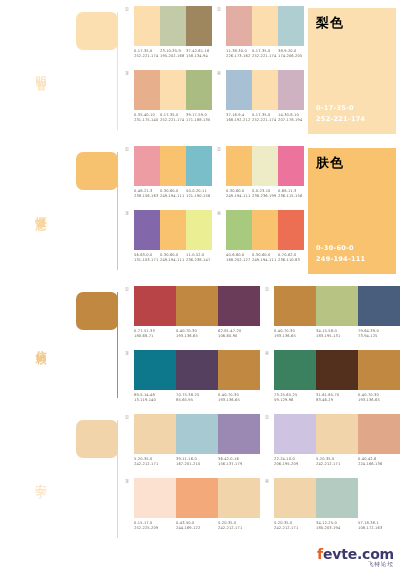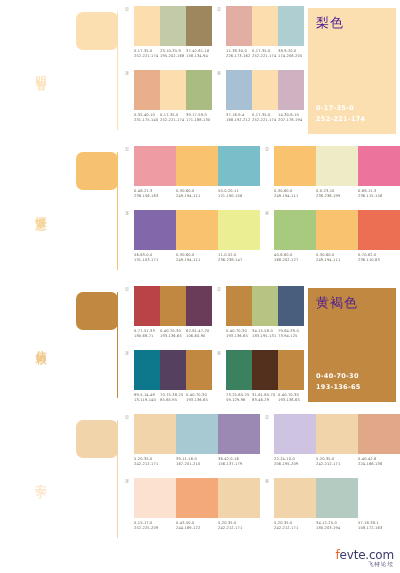--- a/index.html
+++ b/index.html
@@ -73,30 +73,30 @@
   
   .key-col{
     width:96px;flex:0 0 96px;position:relative;
   }
   .key-panel{
     position:absolute;left:4px;right:4px;top:8px;bottom:6px;
     display:flex;flex-direction:column;justify-content:space-between;
     padding:8px 8px 10px 8px;box-sizing:border-box;
   }
   .key-name{
-    font-size:13px;font-weight:normal;color:#4c1d95;letter-spacing:1px;
+    font-size:13px;font-weight:bold;color:#000000;letter-spacing:1px;
     line-height:1;
   }
   .key-codes{font-size:6.5px;font-weight:bold;color:#ffffff;line-height:1.6;letter-spacing:0.3px;}
 
   
   .footer{
     position:absolute;right:6px;bottom:5px;text-align:right;
   }
-  .logo-main{font-size:12px;font-weight:normal;letter-spacing:-0.2px;}
+  .logo-main{font-size:14px;font-weight:bold;letter-spacing:-0.2px;}
   .logo-f{color:#e8601c;}
   .logo-rest{color:#3b3a6b;}
   .logo-sub{font-size:5.5px;color:#3b3a6b;letter-spacing:1px;margin-top:-1px;}
 </style>
 </head>
 <body>
 
 <div class="page">
   <div id="sections-root">
       <div class="band" style="height: 140px;">
@@ -338,20 +338,29 @@
                     <div class="code">
                       <span class="cmyk">0-70-62-0</span>
                       <span class="rgb">236-110-83</span>
                     </div>
                   </div>
                 </div>
               </div>
             </div>
           </div>
         </div>
+        <div class="key-col">
+          <div class="key-panel" style="background: rgb(249, 194, 111);">
+            <div class="key-name">肤色</div>
+            <div class="key-codes">
+              <div>0-30-60-0</div>
+              <div>249-194-111</div>
+            </div>
+          </div>
+        </div>
       </div>
       <div class="band" style="height: 128px;">
         <div class="mood-col">
           <div class="mood-label" style="color: rgb(240, 201, 143);">信赖</div>
         </div>
         <div class="chip-col">
           <div class="chip" style="background: rgb(193, 136, 65);"></div>
           <div class="chip-line" style="background: rgb(193, 136, 65);"></div>
         </div>
         <div class="grid-col">
@@ -454,29 +463,20 @@
                       <span class="cmyk">31-61-65-70</span>
                       <span class="rgb">83-46-29</span>
                     </div>
                     <div class="code">
                       <span class="cmyk">0-40-70-30</span>
                       <span class="rgb">193-136-65</span>
                     </div>
                   </div>
                 </div>
               </div>
-            </div>
-          </div>
-        </div>
-        <div class="key-col">
-          <div class="key-panel" style="background: rgb(193, 136, 65);">
-            <div class="key-name">黄褐色</div>
-            <div class="key-codes">
-              <div>0-40-70-30</div>
-              <div>193-136-65</div>
             </div>
           </div>
         </div>
       </div>
       <div class="band" style="height: 140px;">
         <div class="mood-col">
           <div class="mood-label" style="color: rgb(251, 231, 203);">安宁</div>
         </div>
         <div class="chip-col">
           <div class="chip" style="background: rgb(242, 212, 171);"></div>

